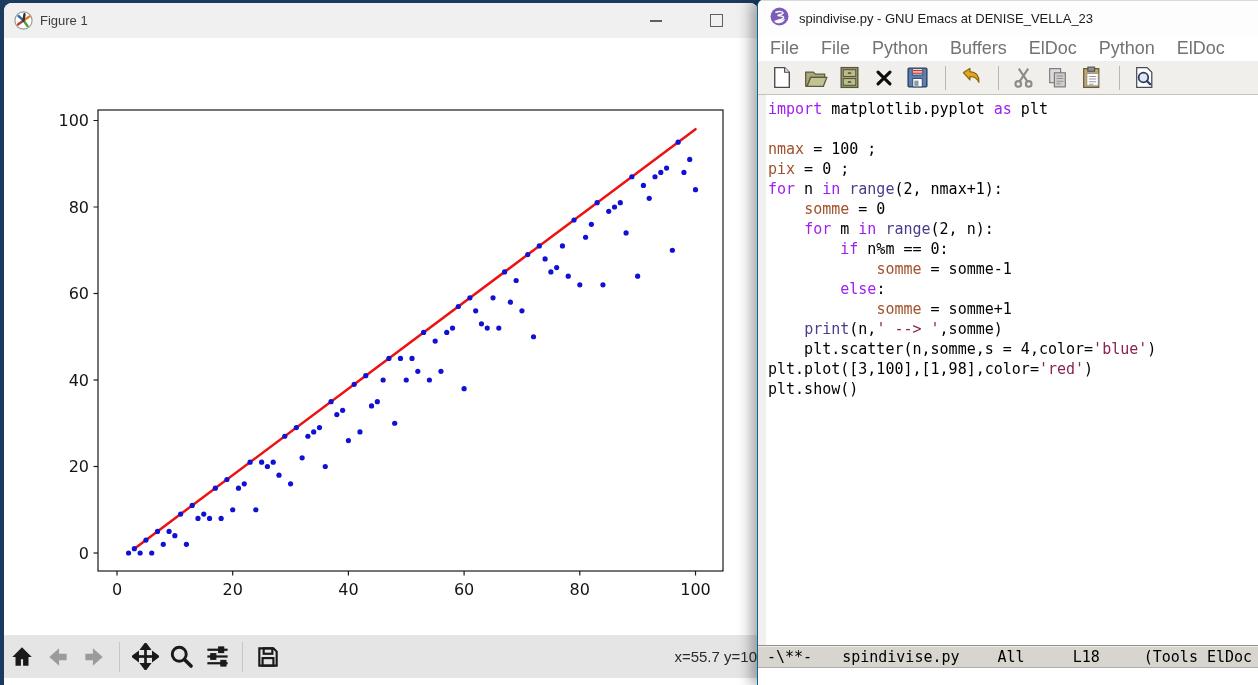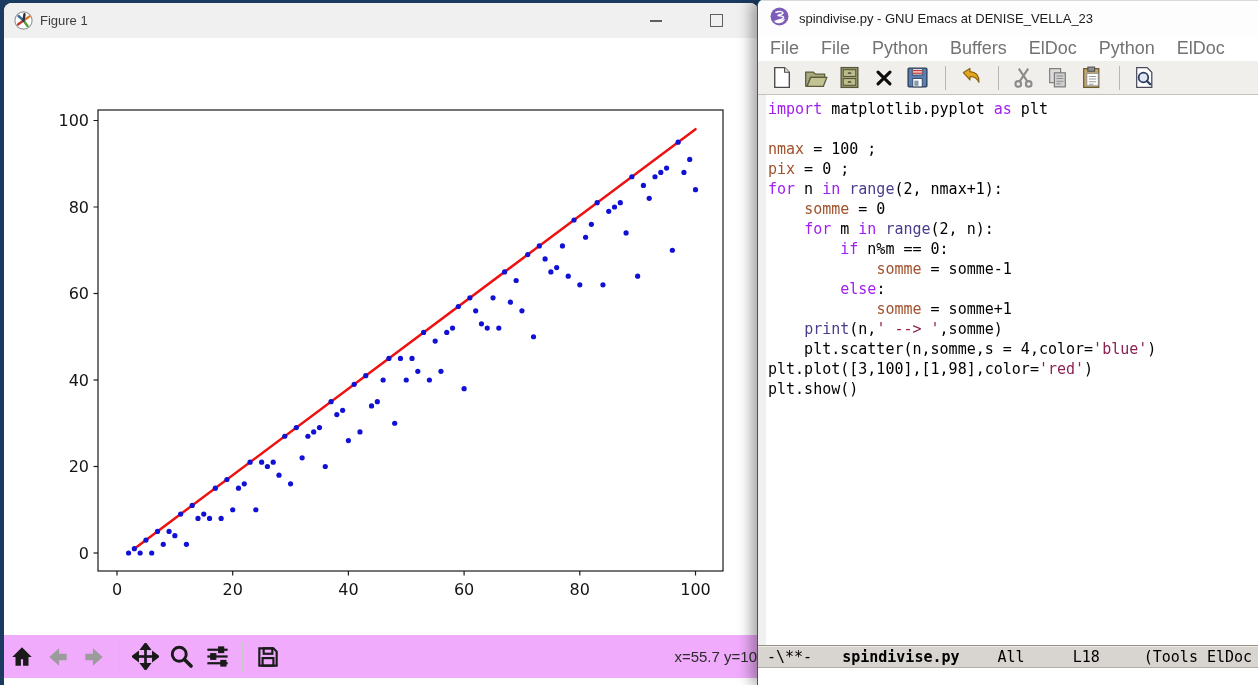--- a/index.html
+++ b/index.html
@@ -13,21 +13,21 @@
   #figicon{position:absolute;left:10px;top:8px}
   #figtitle{position:absolute;left:36px;top:10px;font-size:13px;color:#3d3d3d}
   .winbtn{position:absolute;top:0;width:44px;height:35px;display:flex;align-items:center;justify-content:center}
   #btn-min{left:630px}
   #btn-max{left:690px}
   .dash{width:12px;height:2px;background:#5f5f5f}
   .sq{width:11px;height:11px;border:1.2px solid #5f5f5f;background:transparent}
   #figcanvas{position:absolute;left:0;top:35px;width:754px;height:597px;background:#fff}
   #plot{display:block}
   .ticklabel{font-family:"DejaVu Sans",sans-serif;font-size:16px;fill:#141414}
-  #figtoolbar{position:absolute;left:0;top:632px;width:754px;height:43px;background:#f0abfc;
+  #figtoolbar{position:absolute;left:0;top:632px;width:754px;height:43px;background:#e5e5e5;
               display:flex;align-items:center;padding-left:2px;box-sizing:border-box}
   .mtb{width:32px;height:32px;display:flex;align-items:center;justify-content:center;margin-right:4px}
   .msep{width:1px;height:30px;background:#c6c6c6;margin:0 9px 0 5px}
   #statustext{position:absolute;right:1px;top:13px;font-size:15px;color:#2b2b2b;white-space:nowrap}
 
   
   #emacswin{left:757px;top:0;width:501px;height:685px;border-radius:6px 0 0 0;
             border-left:1px solid #0369a1;box-shadow:-6px 0 14px rgba(0,0,0,.35);overflow:hidden}
   #etitlebar{height:36px;background:#fdfdfd;display:flex;align-items:center;padding-left:12px;border-top:1px solid #d9d9d9;box-sizing:border-box}
   #etitle{font-size:13px;color:#1b1b1b;margin-left:10px}
@@ -37,21 +37,21 @@
   .etbtn{width:31px;height:28px;display:flex;align-items:center;justify-content:center;margin-right:3px}
   .esep{width:1px;height:24px;background:#b9b6b0;margin:0 9px}
   #efringe{position:absolute;left:0;top:95px;width:8px;height:550px;background:#f0f0f0}
   #ecode{position:absolute;left:10px;top:99px;right:0;height:540px;
          font-family:"DejaVu Sans Mono","Liberation Mono",monospace;font-size:15px;line-height:20px;
          white-space:pre;color:#000}
   #emodeline{position:absolute;left:0;top:645px;width:100%;height:23px;background:#d8d4cf;
              border-top:1px solid #95908a;box-shadow:inset 0 1px 0 #efece6,inset 0 -1px 0 #b3afa8;
              font-family:"DejaVu Sans Mono","Liberation Mono",monospace;font-size:15px;color:#000;
              display:flex;align-items:center;padding-left:9px;box-sizing:border-box;white-space:pre}
-  #ml-buffer{font-weight:bold;margin-left:30px}
+  #ml-buffer{font-weight:normal;margin-left:30px}
   #ml-pos{margin-left:38px}
   #ml-line{margin-left:48px}
   #ml-mode{margin-left:44px}
   #eecho{position:absolute;left:0;top:668px;width:100%;height:17px;background:#fff}
 </style>
 </head>
 <body>
 
 <div class="window" id="figwin">
   <div id="figtitlebar">

